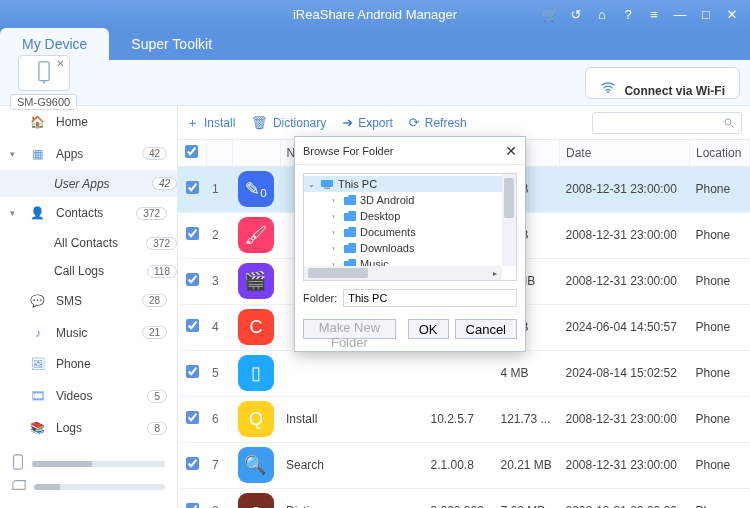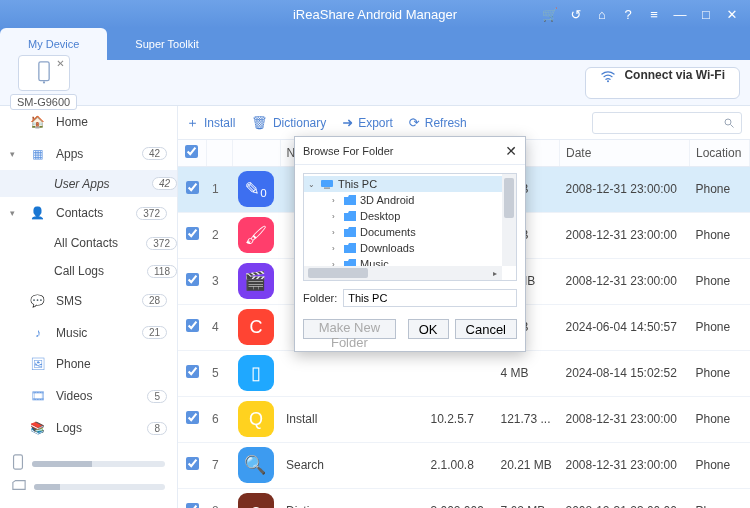--- a/index.html
+++ b/index.html
@@ -2,29 +2,29 @@
 <html><head>
 <meta charset="utf-8">
 <style>
   * { box-sizing: border-box; margin: 0; padding: 0; font-family: "Segoe UI", Arial, sans-serif; }
   body { width: 750px; height: 508px; overflow: hidden; background: #fff; font-size: 12px; color: #333; }
   .titlebar { height: 28px; background: linear-gradient(#6ea2e8, #5c93e0); display: flex; align-items: center; color: #fff; position: relative; }
   .titlebar .title { position: absolute; left: 50%; transform: translateX(-50%); font-size: 13px; }
   .titlebar .win-icons { margin-left: auto; display: flex; align-items: center; gap: 10px; padding-right: 10px; }
   .titlebar .win-icons span { width: 16px; height: 16px; display: inline-flex; align-items: center; justify-content: center; cursor: pointer; font-size: 13px; }
   .tabbar { height: 32px; background: #5c93e0; display: flex; align-items: flex-end; }
-  .tab { height: 32px; padding: 0 28px; display: flex; align-items: center; color: #fff; font-size: 11px; cursor: pointer; }
+  .tab { height: 32px; padding: 0 22px; display: flex; align-items: center; color: #fff; font-size: 14px; cursor: pointer; }
   .tab.active { background: #f4f8ff; color: #4a7fd0; border-radius: 6px 6px 0 0; }
   .subhead { height: 46px; background: #f4f8ff; border-bottom: 1px solid #dde6f2; display: flex; align-items: center; padding: 0 10px; }
   .device-icon { width: 52px; height: 36px; border: 1px solid #cdd8ea; border-radius: 4px; display: flex; align-items: center; justify-content: center; position: relative; background:#fff;}
   .device-icon svg { width: 18px; height: 24px; }
   .device-close { position: absolute; top: 2px; right: 4px; font-size: 10px; color: #888; cursor: pointer; }
   .device-name { margin-top: 1px; font-size: 11px; color: #555; border:1px solid #cdd8ea; padding:1px 6px; border-radius:3px; background:#fff;}
   .device-stack{display:flex;flex-direction:column;align-items:center;gap:2px;}
-  .wifi-btn { margin-left: auto; border: 1px solid #cdd8ea; border-radius: 6px; height: 32px; padding: 0 14px; display: flex; align-items: flex-start; gap: 8px; color: #333; background: #fff; cursor: pointer; }
+  .wifi-btn { margin-left: auto; border: 1px solid #cdd8ea; border-radius: 6px; height: 32px; padding: 0 14px; display: flex; align-items: flex-end; gap: 8px; color: #333; background: #fff; cursor: pointer; }
   .main { display: flex; height: calc(508px - 28px - 32px - 46px); }
   .sidebar { width: 178px; border-right: 1px solid #e6ecf5; display: flex; flex-direction: column; overflow: hidden; }
   .side-item { display: flex; align-items: center; height: 32px; padding: 0 10px 0 30px; cursor: pointer; gap: 10px; color: #444; }
   .side-item .chev { position: absolute; left: 10px; font-size: 9px; color: #888; }
   .side-item { position: relative; }
   .side-item .icon { width: 16px; height: 16px; display: inline-flex; align-items: center; justify-content: center; color: #5c93e0; }
   .side-sub { padding-left: 54px; height: 28px; display: flex; align-items: center; cursor: pointer; gap: 8px; color: #444; }
   .side-sub.sel { background: #eef3fb; font-style: italic; }
   .badge { margin-left: auto; font-size: 10px; border: 1px solid #cfd7e3; border-radius: 8px; padding: 0 6px; color: #666; background: #fff; }
   .storage { margin-top: auto; padding: 10px 12px 8px; }

